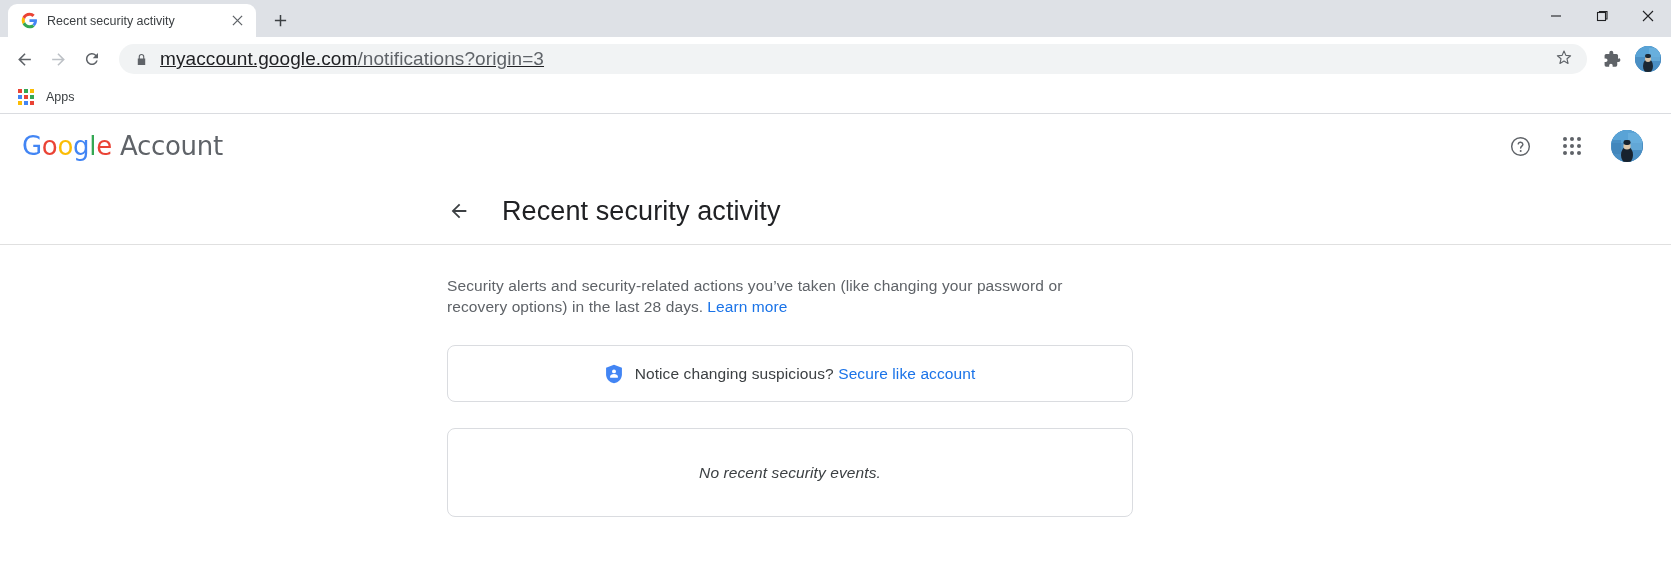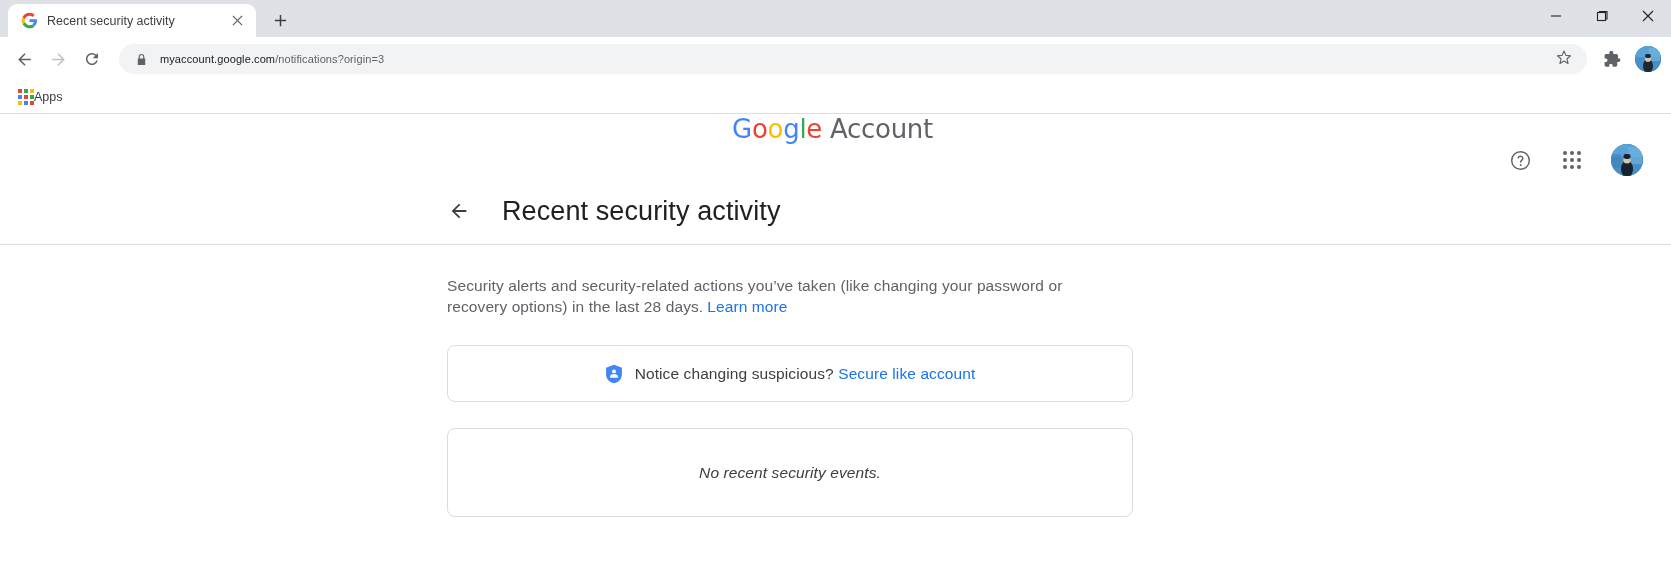--- a/index.html
+++ b/index.html
@@ -91,26 +91,27 @@
     border-radius: 16px;
     display: flex;
     align-items: center;
     padding: 0 14px 0 16px;
     margin: 0 8px 0 9px;
     gap: 12px;
     min-width: 0;
   }
   .omnibox .lock { flex: 0 0 13px; display:block; color:#5f6368; }
   .url {
-    font-size: 11px;
+    font-size: 19px;
     color: #202124;
     white-space: nowrap;
     overflow: hidden;
     flex: 1 1 auto;
     letter-spacing: 0.1px;
+    text-decoration: underline;
   }
   .url .path { color: #5f6368; }
   .omnibox .star { margin-left: auto; flex: 0 0 18px; color:#5f6368; }
   .tb-icon {
     width: 30px; height: 30px;
     display: flex; align-items: center; justify-content: center;
     flex: 0 0 30px;
     color: #5f6368;
   }
   .tb-avatar {
@@ -125,21 +126,21 @@
   .bookmarks {
     height: 33px;
     background: #ffffff;
     border-bottom: 1px solid #dadce0;
     display: flex;
     align-items: center;
     padding-left: 12px;
     gap: 8px;
   }
   .bm-item {
-    display: flex; align-items: center; gap: 0;
+    display: flex; align-items: center; gap: 12px;
     padding: 4px 8px 4px 6px;
     border-radius: 4px;
   }
   .bm-label { font-size: 12.5px; color: #3c4043; }
   .apps-grid {
     width: 16px; height: 16px;
     display: grid;
     grid-template-columns: repeat(3, 4px);
     grid-template-rows: repeat(3, 4px);
     gap: 2px;
@@ -147,21 +148,20 @@
   .apps-grid i { display:block; width:4px; height:4px; }
 
   
   .page { background:#fff; height: 457px; overflow:hidden; }
 
   .gheader {
     height: 64px;
     display: flex;
     align-items: center;
     padding: 0 28px 0 22px;
-    flex-direction: column;
   }
   .glogo {
     font-size: 26px;
     letter-spacing: -0.3px;
     white-space: nowrap;
     font-family: "DejaVu Sans", sans-serif;
   }
   .glogo .c-b { color:#4285f4; } .glogo .c-r { color:#ea4335; }
   .glogo .c-y { color:#fbbc05; } .glogo .c-g { color:#34a853; }
   .glogo .acct { color:#5f6368; font-weight: 400; }

